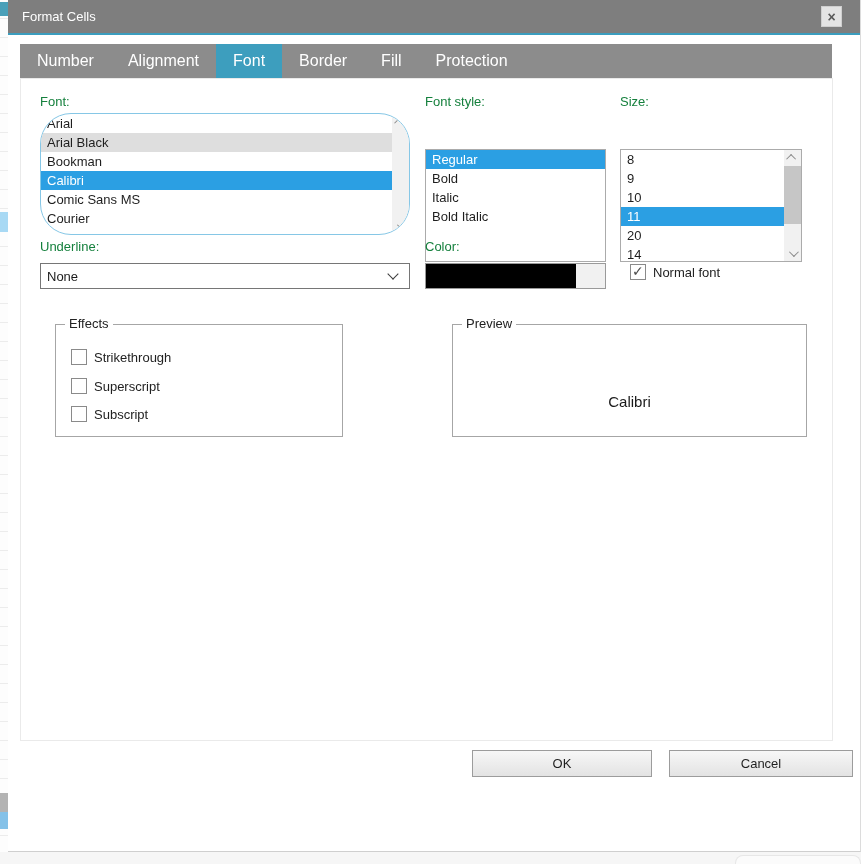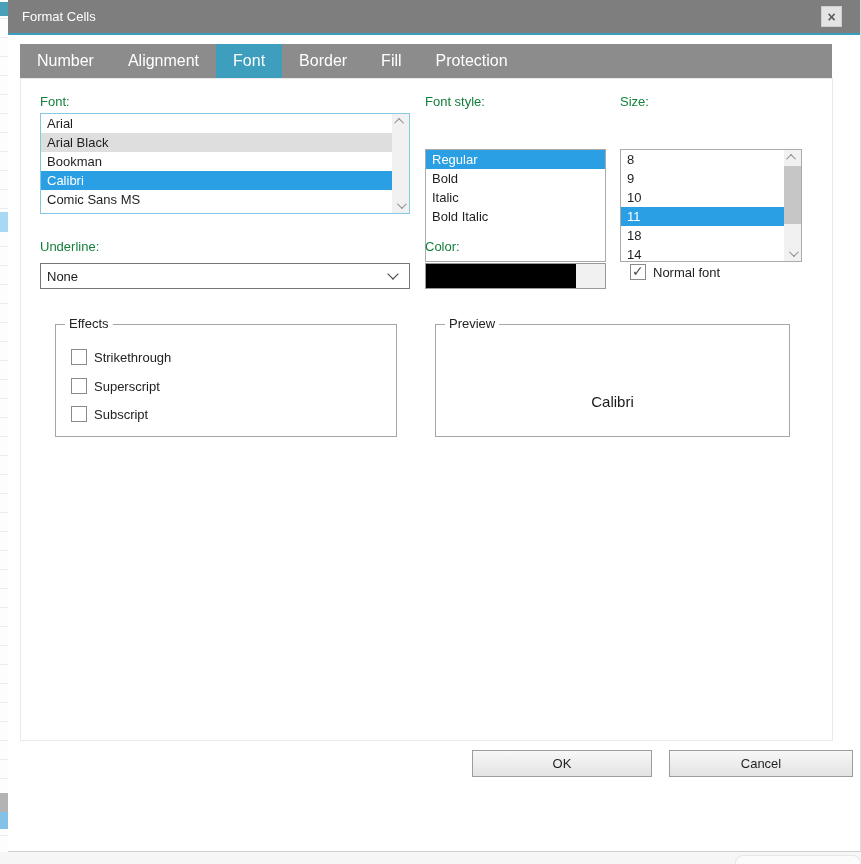--- a/index.html
+++ b/index.html
@@ -103,21 +103,21 @@
     <div class="tab">Alignment</div>
     <div class="tab active">Font</div>
     <div class="tab">Border</div>
     <div class="tab">Fill</div>
     <div class="tab">Protection</div>
   </div>
 
   <div class="panel"></div>
 
   <span class="field-label" style="left:32px;top:94px;">Font:</span>
-  <div class="listbox focus has-scroll" style="left:32px;top:113px;width:370px;height:101px;">
+  <div class="listbox focus has-scroll" style="left:32px;top:113px;width:370px;height:122px;border-radius:31px;">
     <div class="list-items">
         <div class="list-item">Arial</div>
         <div class="list-item hover">Arial Black</div>
         <div class="list-item">Bookman</div>
         <div class="list-item selected">Calibri</div>
         <div class="list-item">Comic Sans MS</div>
         <div class="list-item">Courier</div>
       </div>
     <div class="scrollbar">
       <div class="sb-btn up">
@@ -139,21 +139,21 @@
       </div>
   </div>
 
   <span class="field-label" style="left:612px;top:94px;">Size:</span>
   <div class="listbox plain has-scroll" style="left:612px;top:113px;width:182px;height:113px;">
     <div class="list-items">
         <div class="list-item">8</div>
         <div class="list-item">9</div>
         <div class="list-item">10</div>
         <div class="list-item selected">11</div>
-        <div class="list-item">18</div>
+        <div class="list-item">20</div>
         <div class="list-item">14</div>
       </div>
     <div class="scrollbar">
       <div class="sb-btn up">
           <div class="chev up"></div>
         </div>
       <div class="sb-thumb" style="top:16px;height:58px;"></div>
       <div class="sb-btn down">
           <div class="chev down"></div>
         </div>
@@ -169,37 +169,37 @@
   <span class="field-label" style="left:417px;top:239px;">Color:</span>
   <div class="color-box" style="left:417px;top:263px;width:181px;height:26px;">
     <div class="color-fill" id="color-fill" style="background: rgb(0, 0, 0);"></div>
   </div>
 
   <div class="checkrow" style="left:622px;top:264px;">
     <div class="cb checked"></div>
     <span class="cb-label">Normal font</span>
   </div>
 
-  <div class="groupbox" style="left:47px;top:324px;width:342px;height:113px;text-align:center;">
+  <div class="groupbox" style="left:47px;top:324px;width:288px;height:113px;text-align:center;">
     <span class="legend">Effects</span>
     <div class="checkrow" style="left:15px;top:24px;">
       <div class="cb"></div>
       <span class="cb-label">Strikethrough</span>
     </div>
     <div class="checkrow" style="left:15px;top:53px;">
       <div class="cb"></div>
       <span class="cb-label">Superscript</span>
     </div>
     <div class="checkrow" style="left:15px;top:81px;">
       <div class="cb"></div>
       <span class="cb-label">Subscript</span>
     </div>
   </div>
 
-  <div class="groupbox" style="left:427px;top:324px;width:355px;height:113px;">
+  <div class="groupbox" style="left:444px;top:324px;width:355px;height:113px;">
     <span class="legend">Preview</span>
     <div class="preview-text">Calibri</div>
   </div>
 
   <button class="btn" style="left:464px;top:750px;width:180px;">OK</button>
   <button class="btn" style="left:649px;top:750px;width:184px;margin-left:12px;">Cancel</button>
 
 </div>
 
 </body></html>

